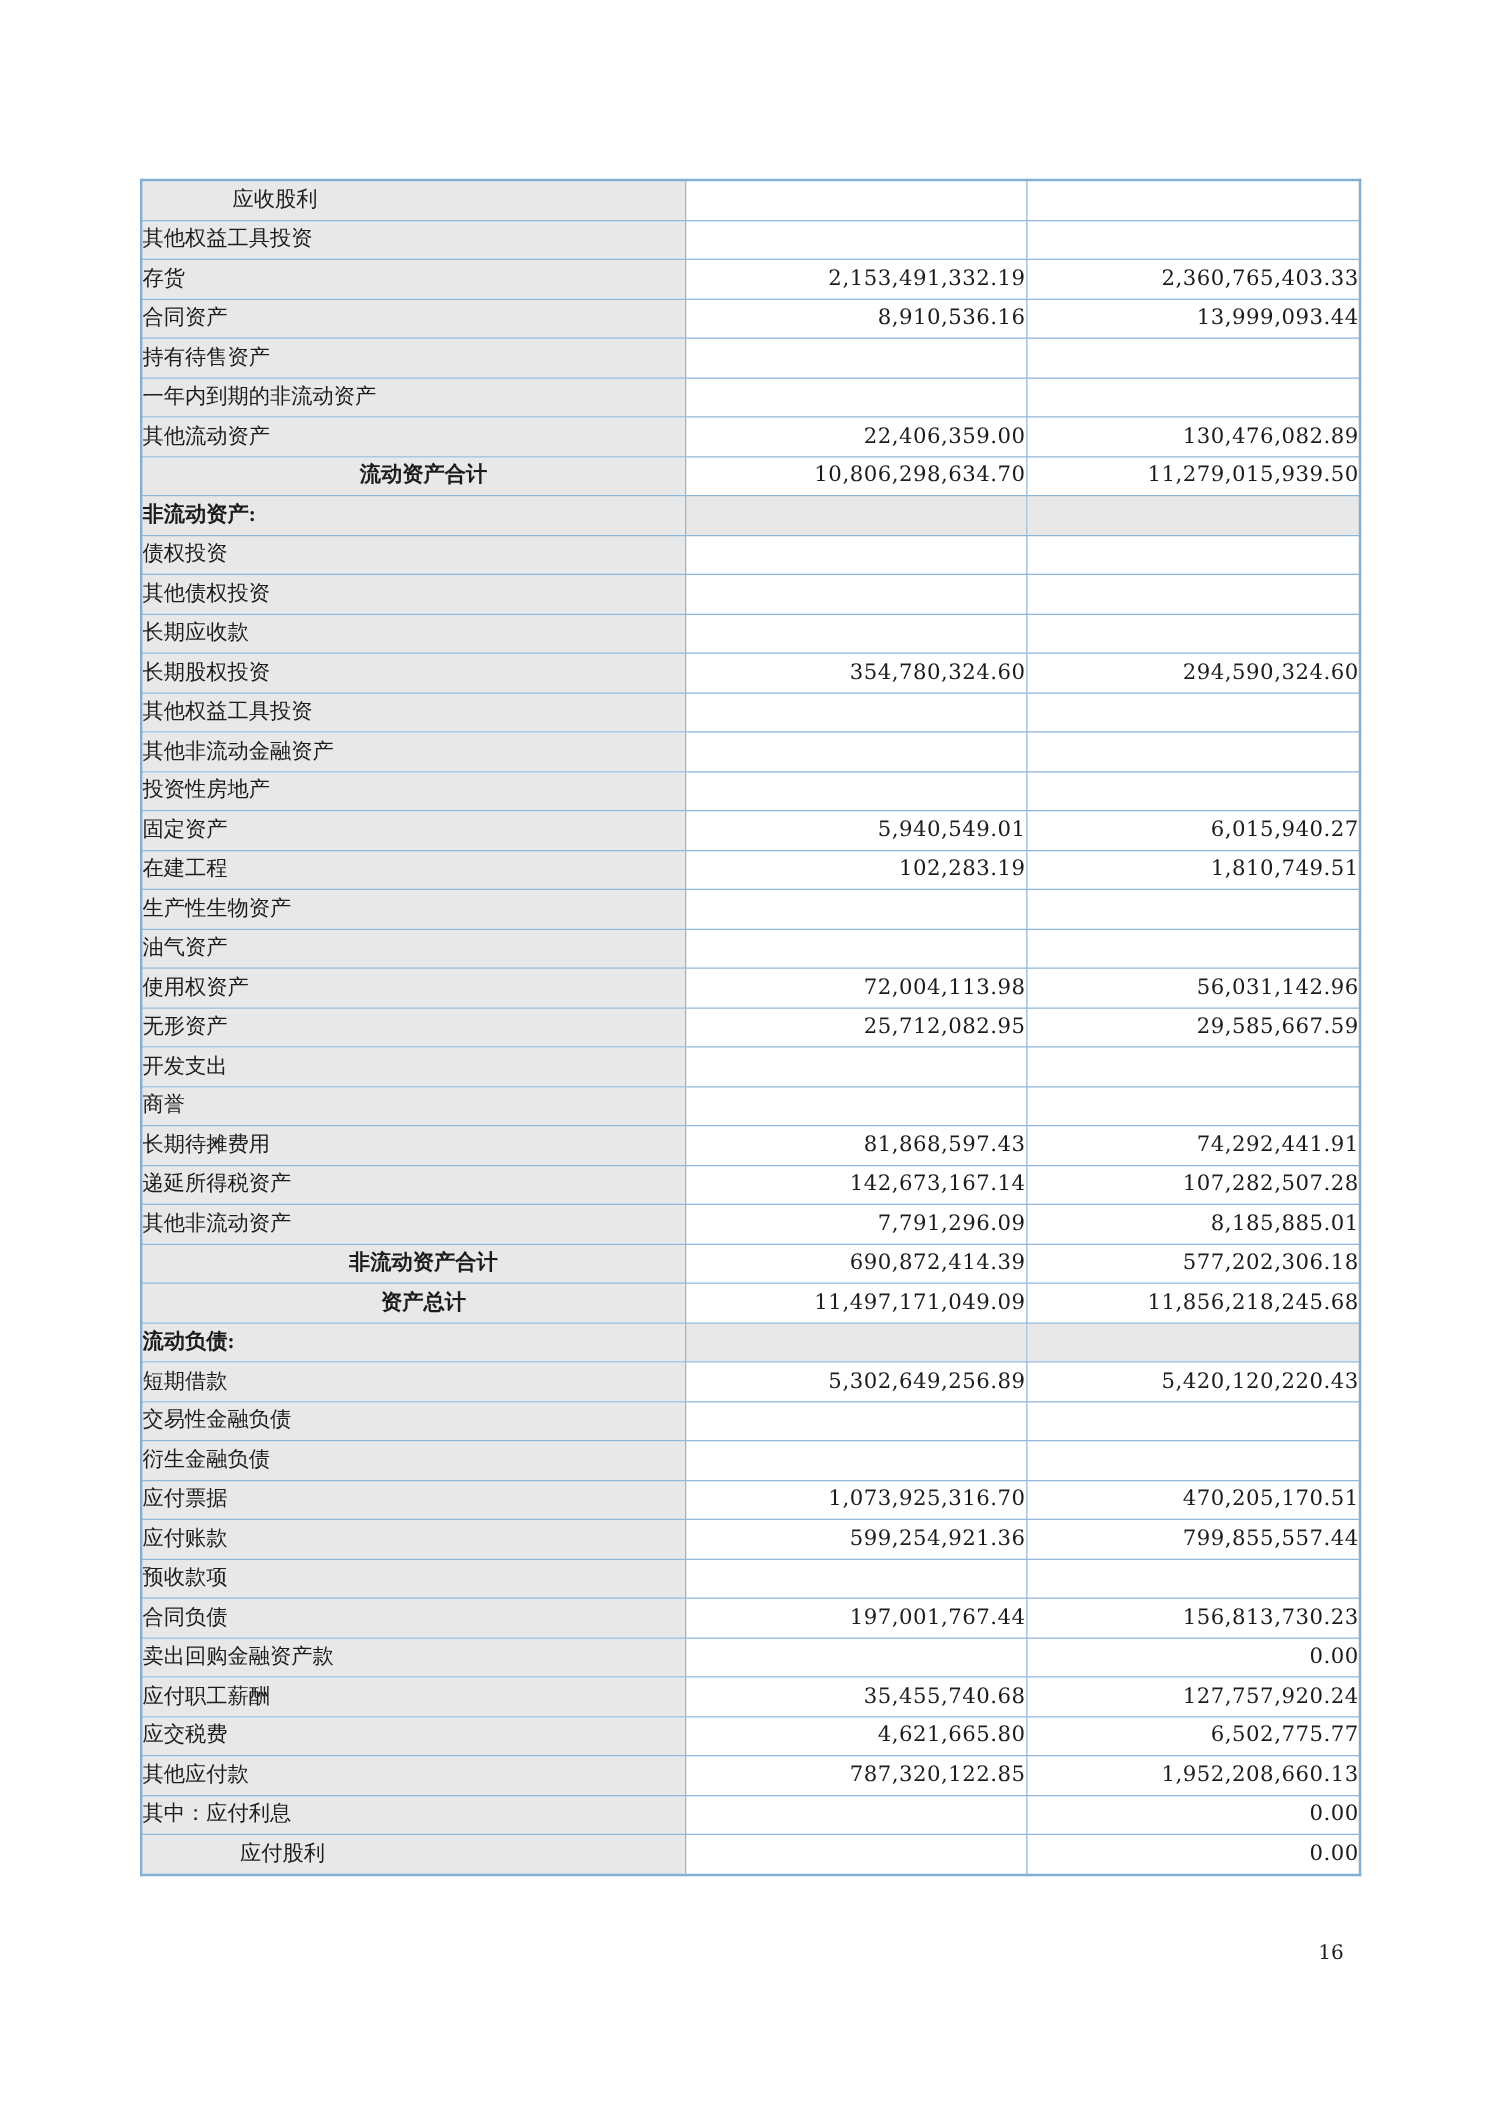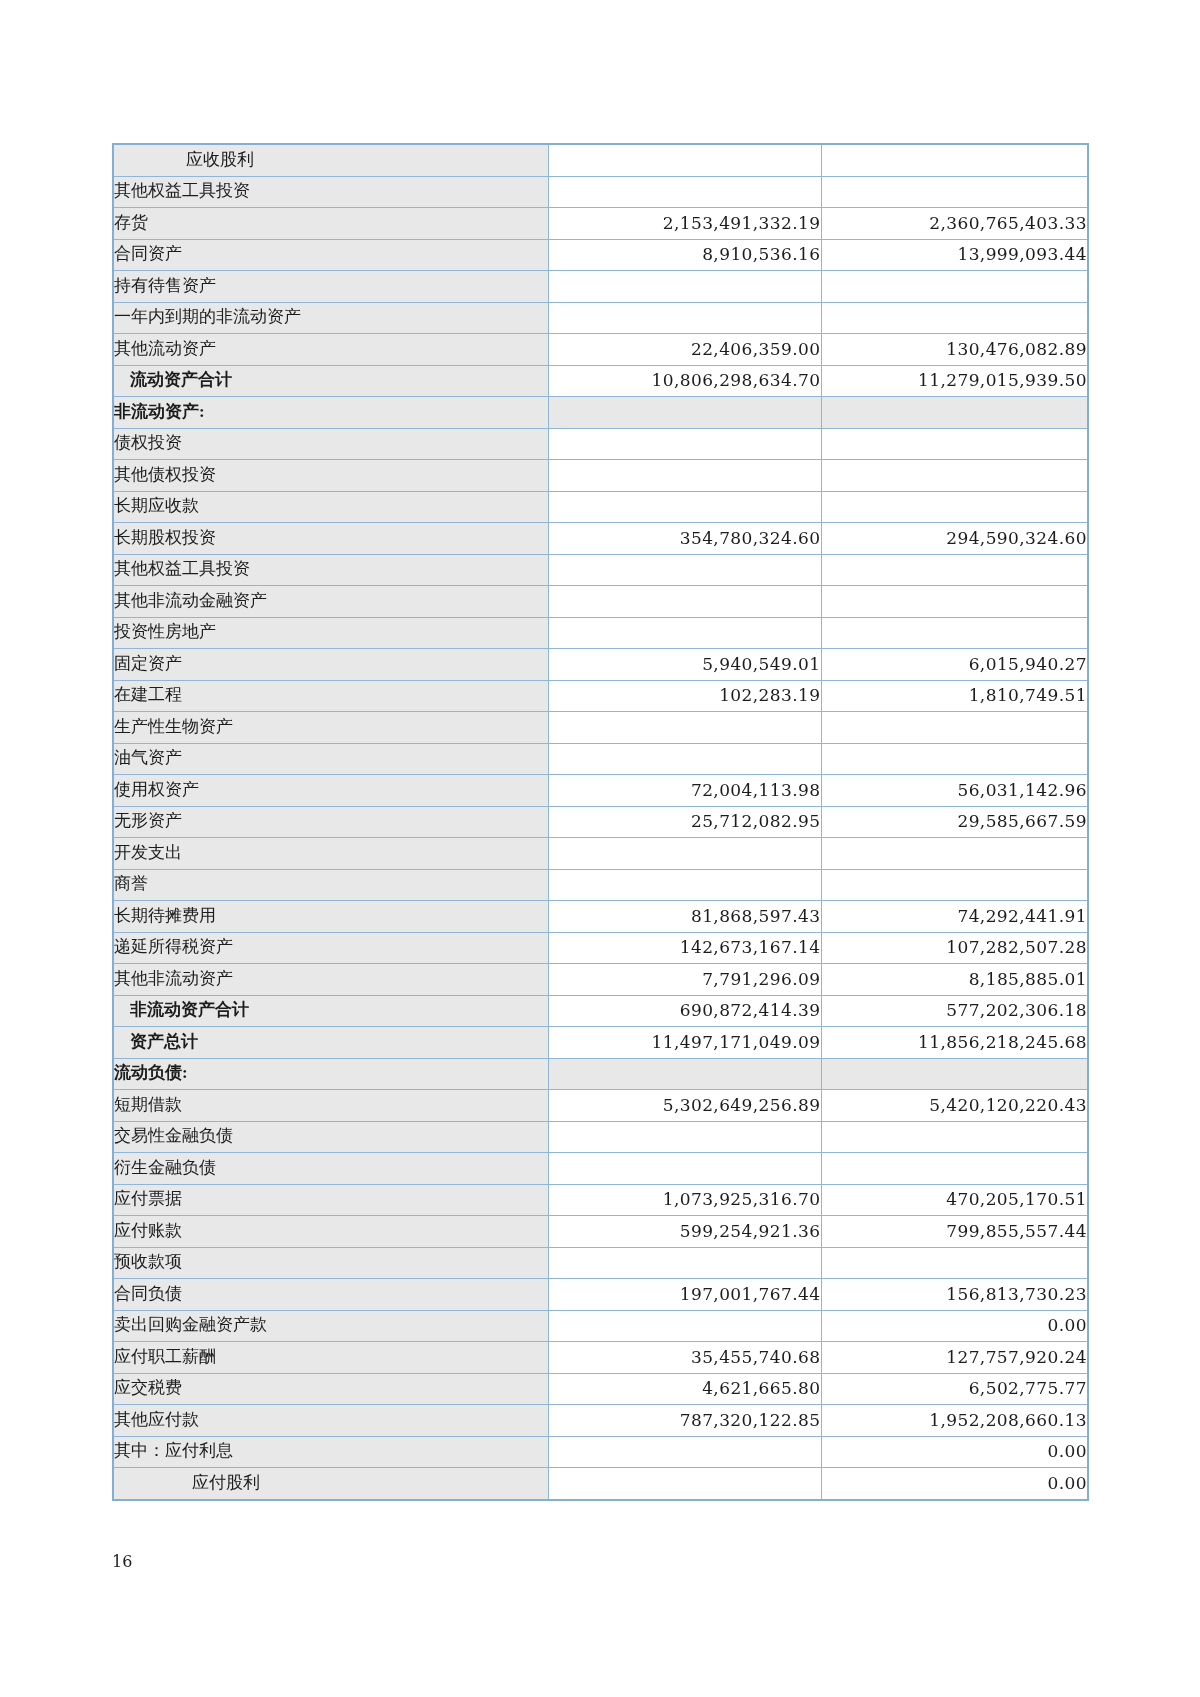--- a/index.html
+++ b/index.html
@@ -50,30 +50,31 @@
     text-align: right;
     padding-right: 10px;
     font-size: 16.5px;
     letter-spacing: 0.4px;
     font-family: "DejaVu Serif", "Liberation Serif", serif;
   }
   tr.section td.label-cell { font-weight: bold; }
   tr.section td.num-cell { background: #e8e8e8; }
   tr.total td.label-cell {
     font-weight: bold;
+    text-align: center;
     padding-left: 16px;
   }
   tr.indent td.label-cell { padding-left: 72px; }
   tr.indent2 td.label-cell { padding-left: 78px; }
   .pageno {
     position: absolute;
-    left: 112px;
+    left: 100px;
     width: 975px;
     top: 1552px;
-    text-align: left;
+    text-align: right;
     font-size: 16px;
     color: #1c1c1c;
     font-family: "DejaVu Serif", "Liberation Serif", serif;
   }
 </style>
 </head>
 <body>
 
 <div class="page">
 

